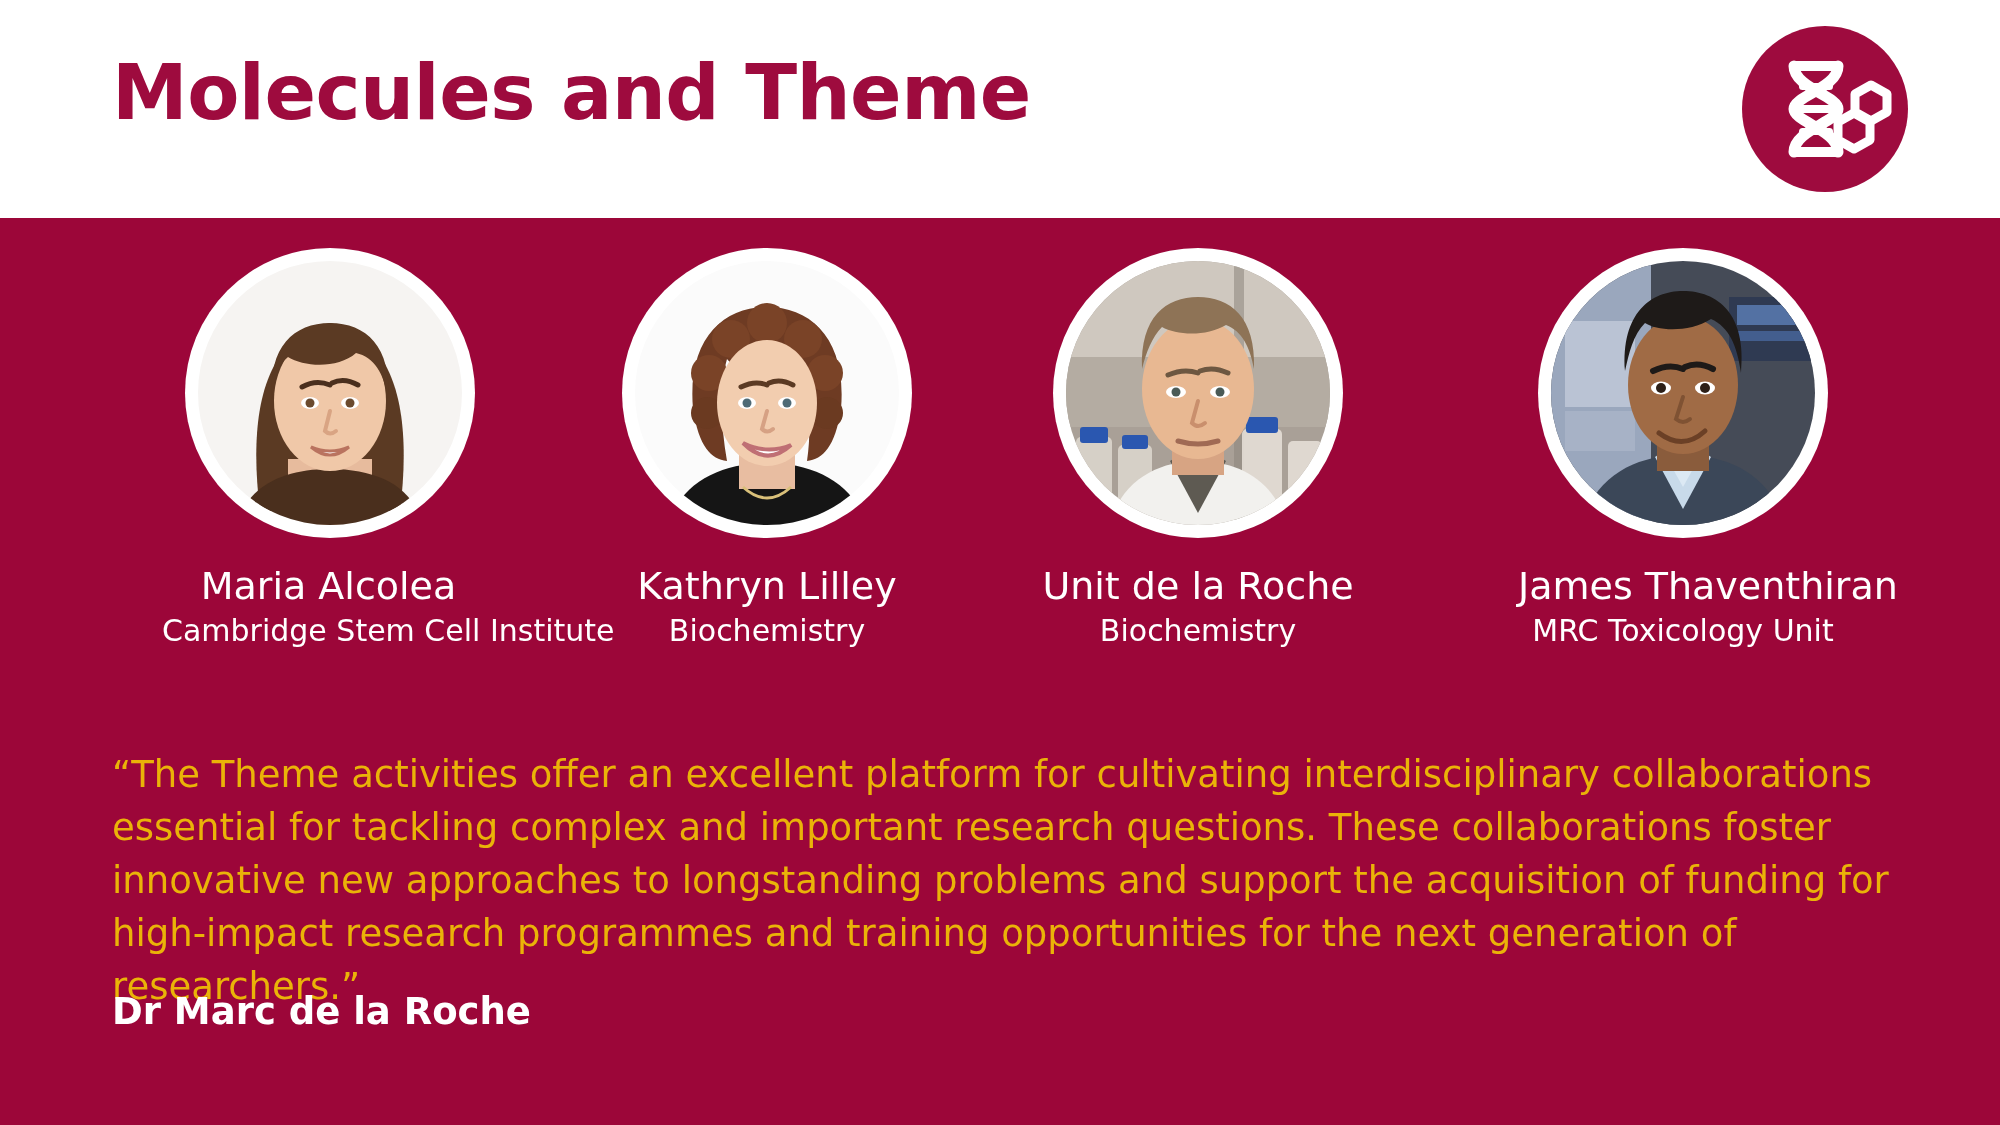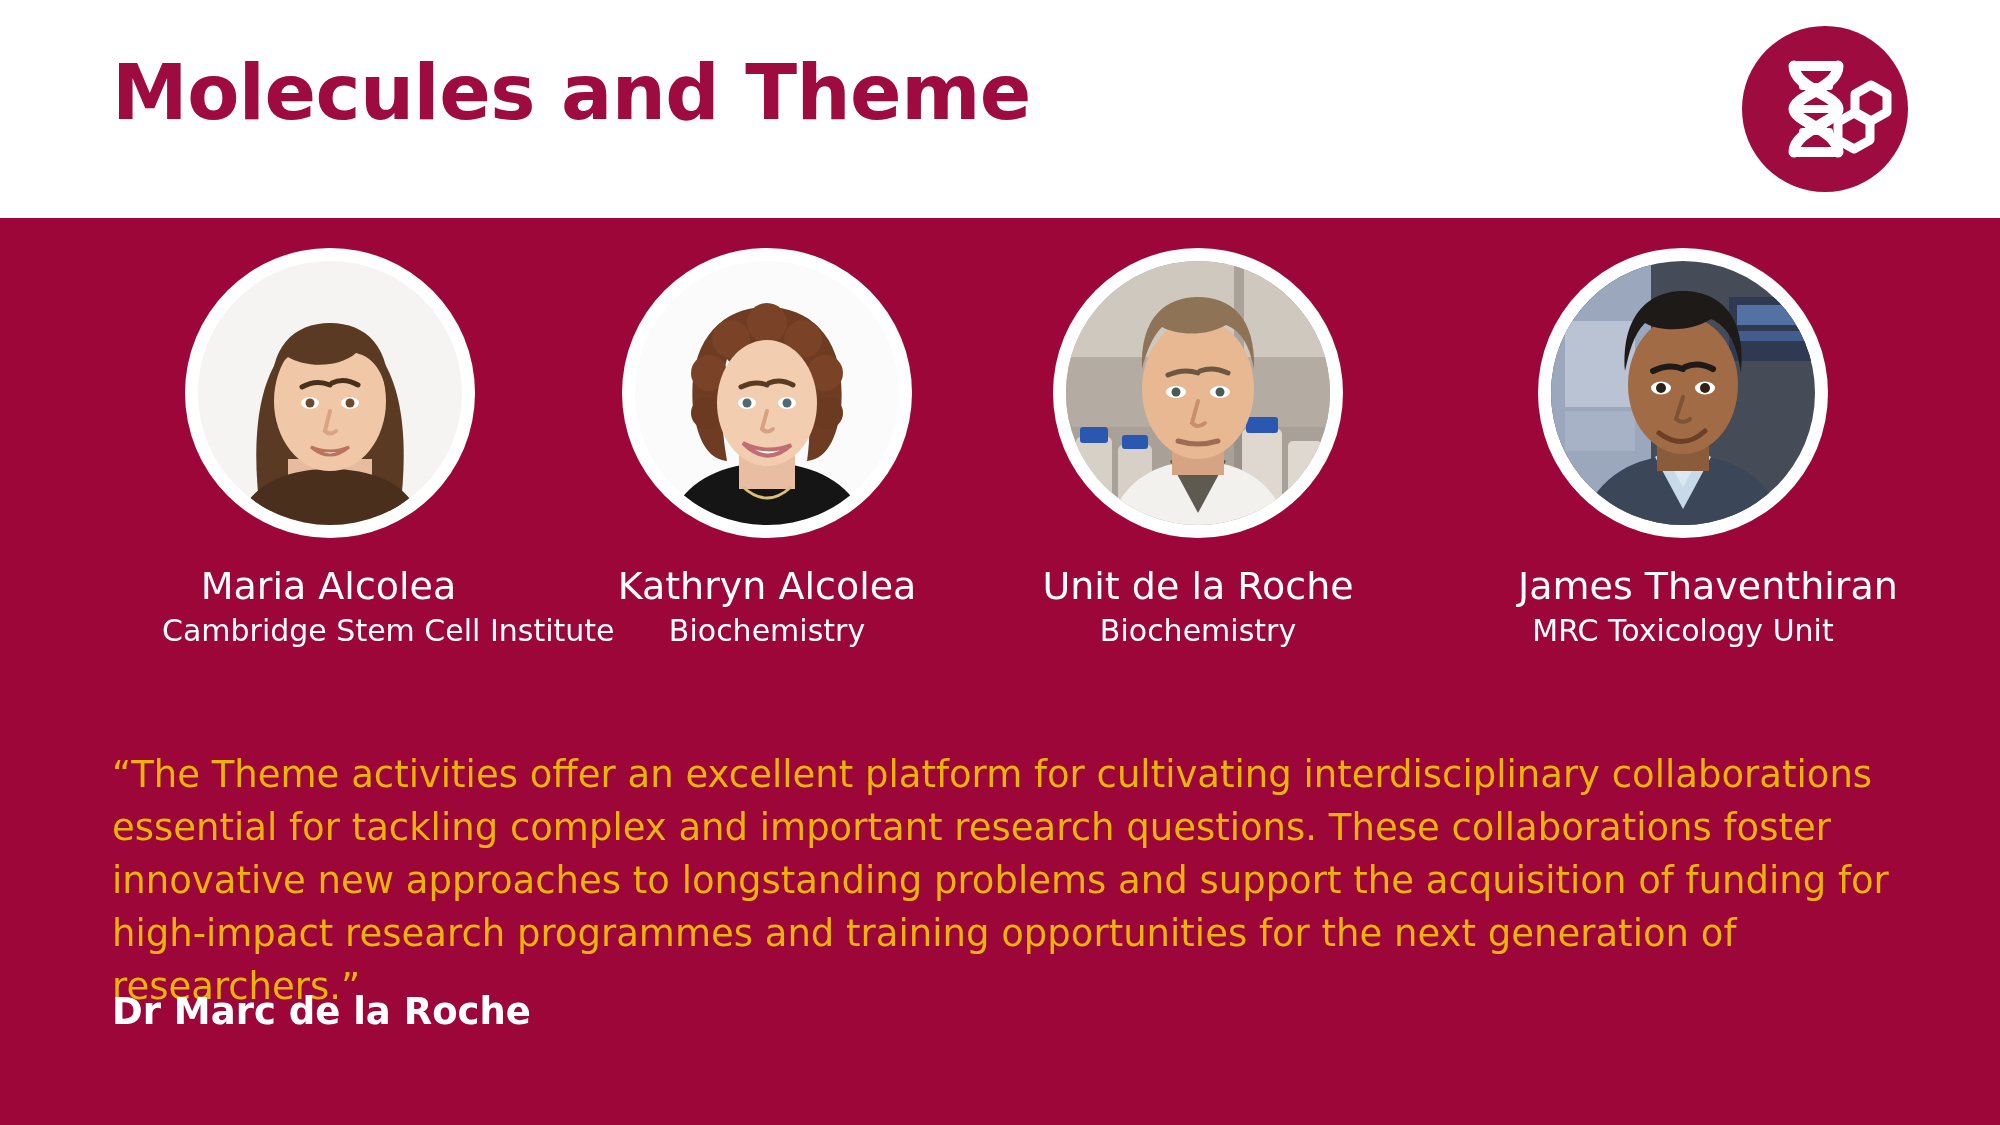--- a/index.html
+++ b/index.html
@@ -247,21 +247,21 @@
               <circle cx="152" cy="142" r="4.5" fill="#4e6a75"></circle>
 
               <path d="M132 150 l-5 18 q5 5 11 0" stroke="#d6a184" stroke-width="4" fill="none" stroke-linecap="round"></path>
 
               <path d="M108 182 q24 24 48 2 q-24 10 -48 -2 Z" fill="#ffffff" stroke="#bf6f74" stroke-width="4"></path>
 
               <path d="M108 226 q24 22 48 0" stroke="#d9c07a" stroke-width="3" fill="none"></path>
             </svg>
           </div>
         </div>
-        <div class="person-name">Kathryn Alcolea</div>
+        <div class="person-name">Kathryn Lilley</div>
         <div class="person-affil">Biochemistry</div>
       </div>
 
       <div class="person p2">
         <div class="avatar-ring">
           <div class="avatar">
             <svg width="264" height="264" viewBox="0 0 264 264" aria-hidden="true">
 
               <rect width="264" height="264" fill="#a9a097"></rect>
               <rect x="0" y="0" width="264" height="96" fill="#cfc8bf"></rect>

